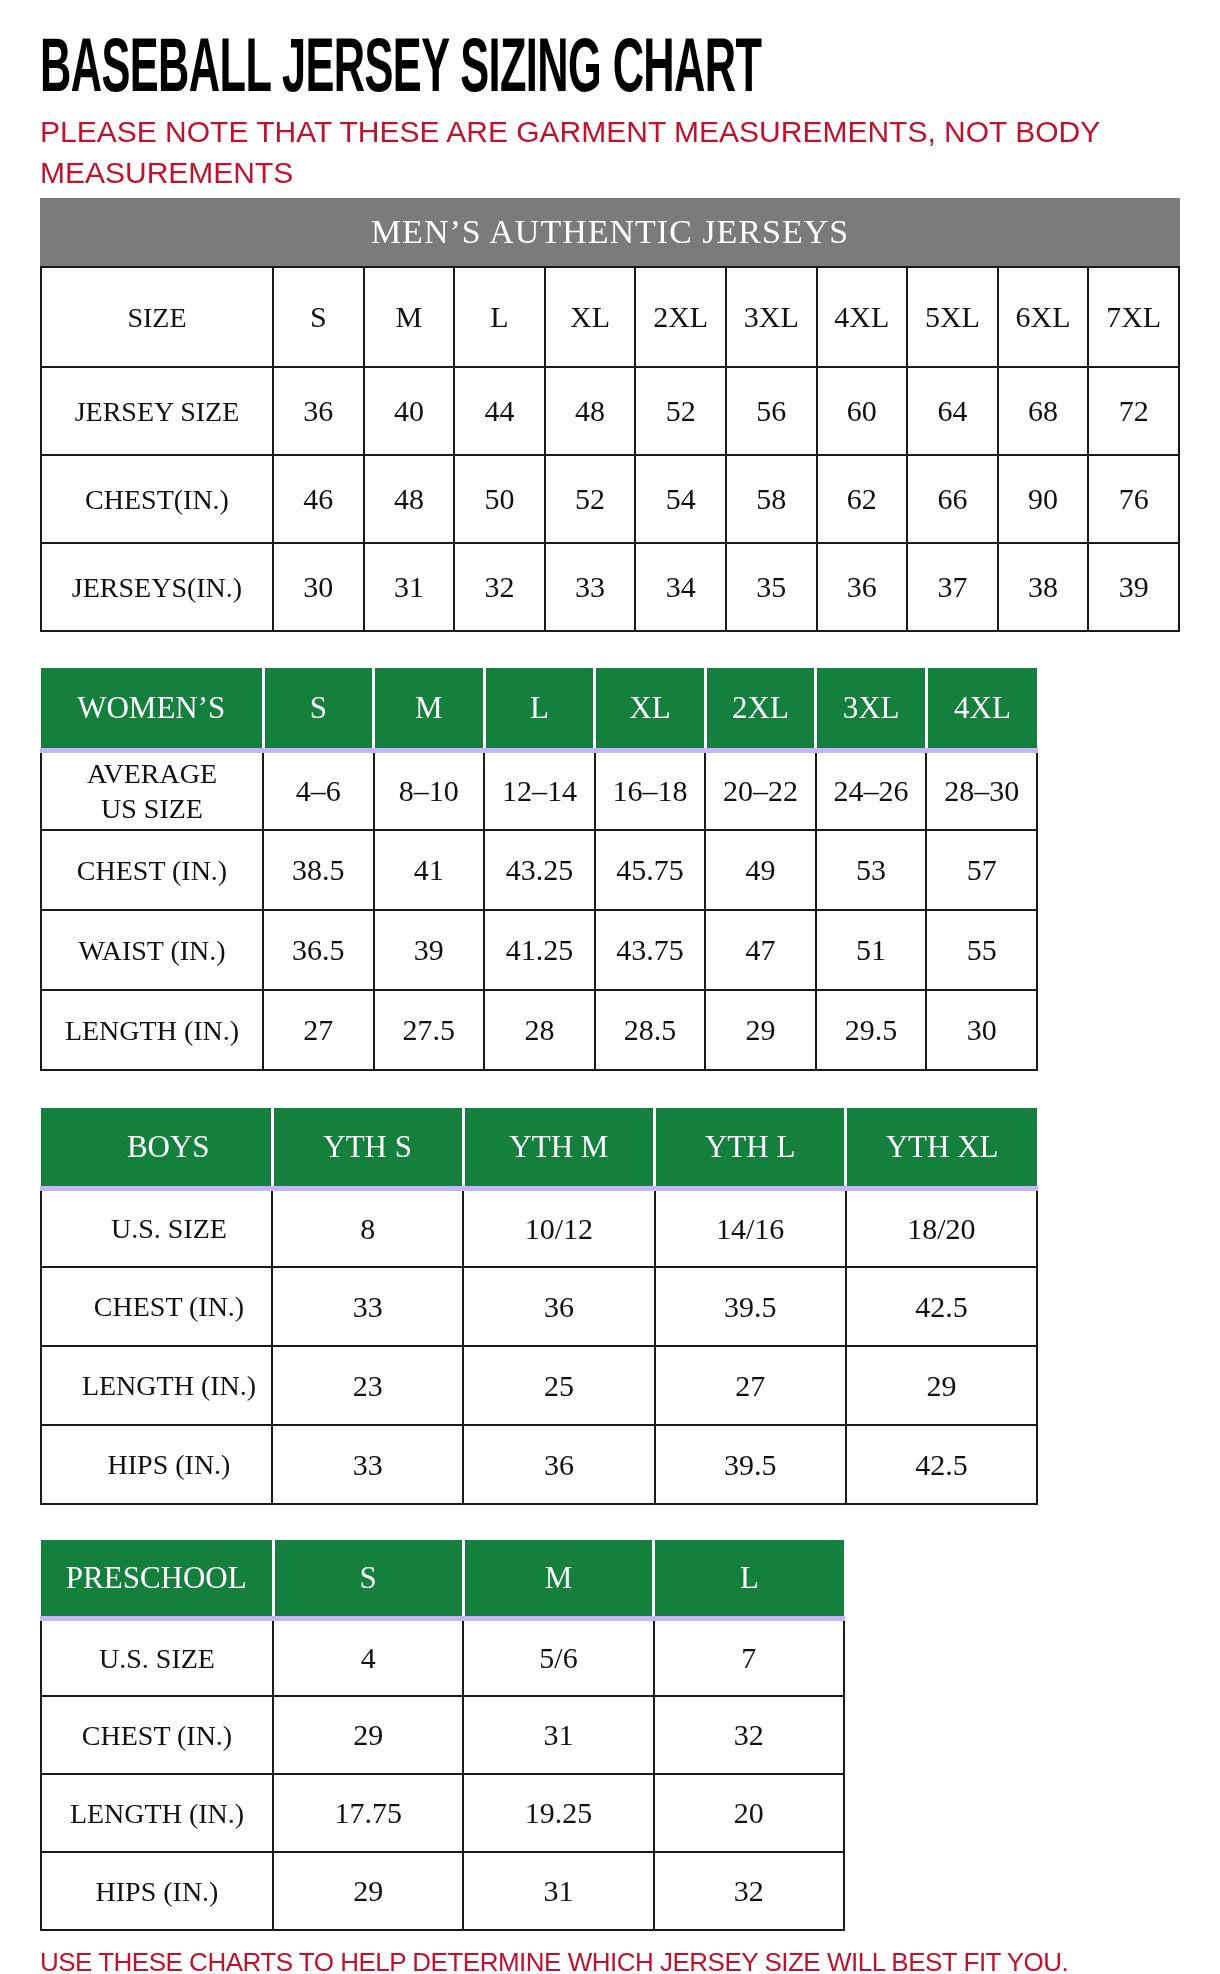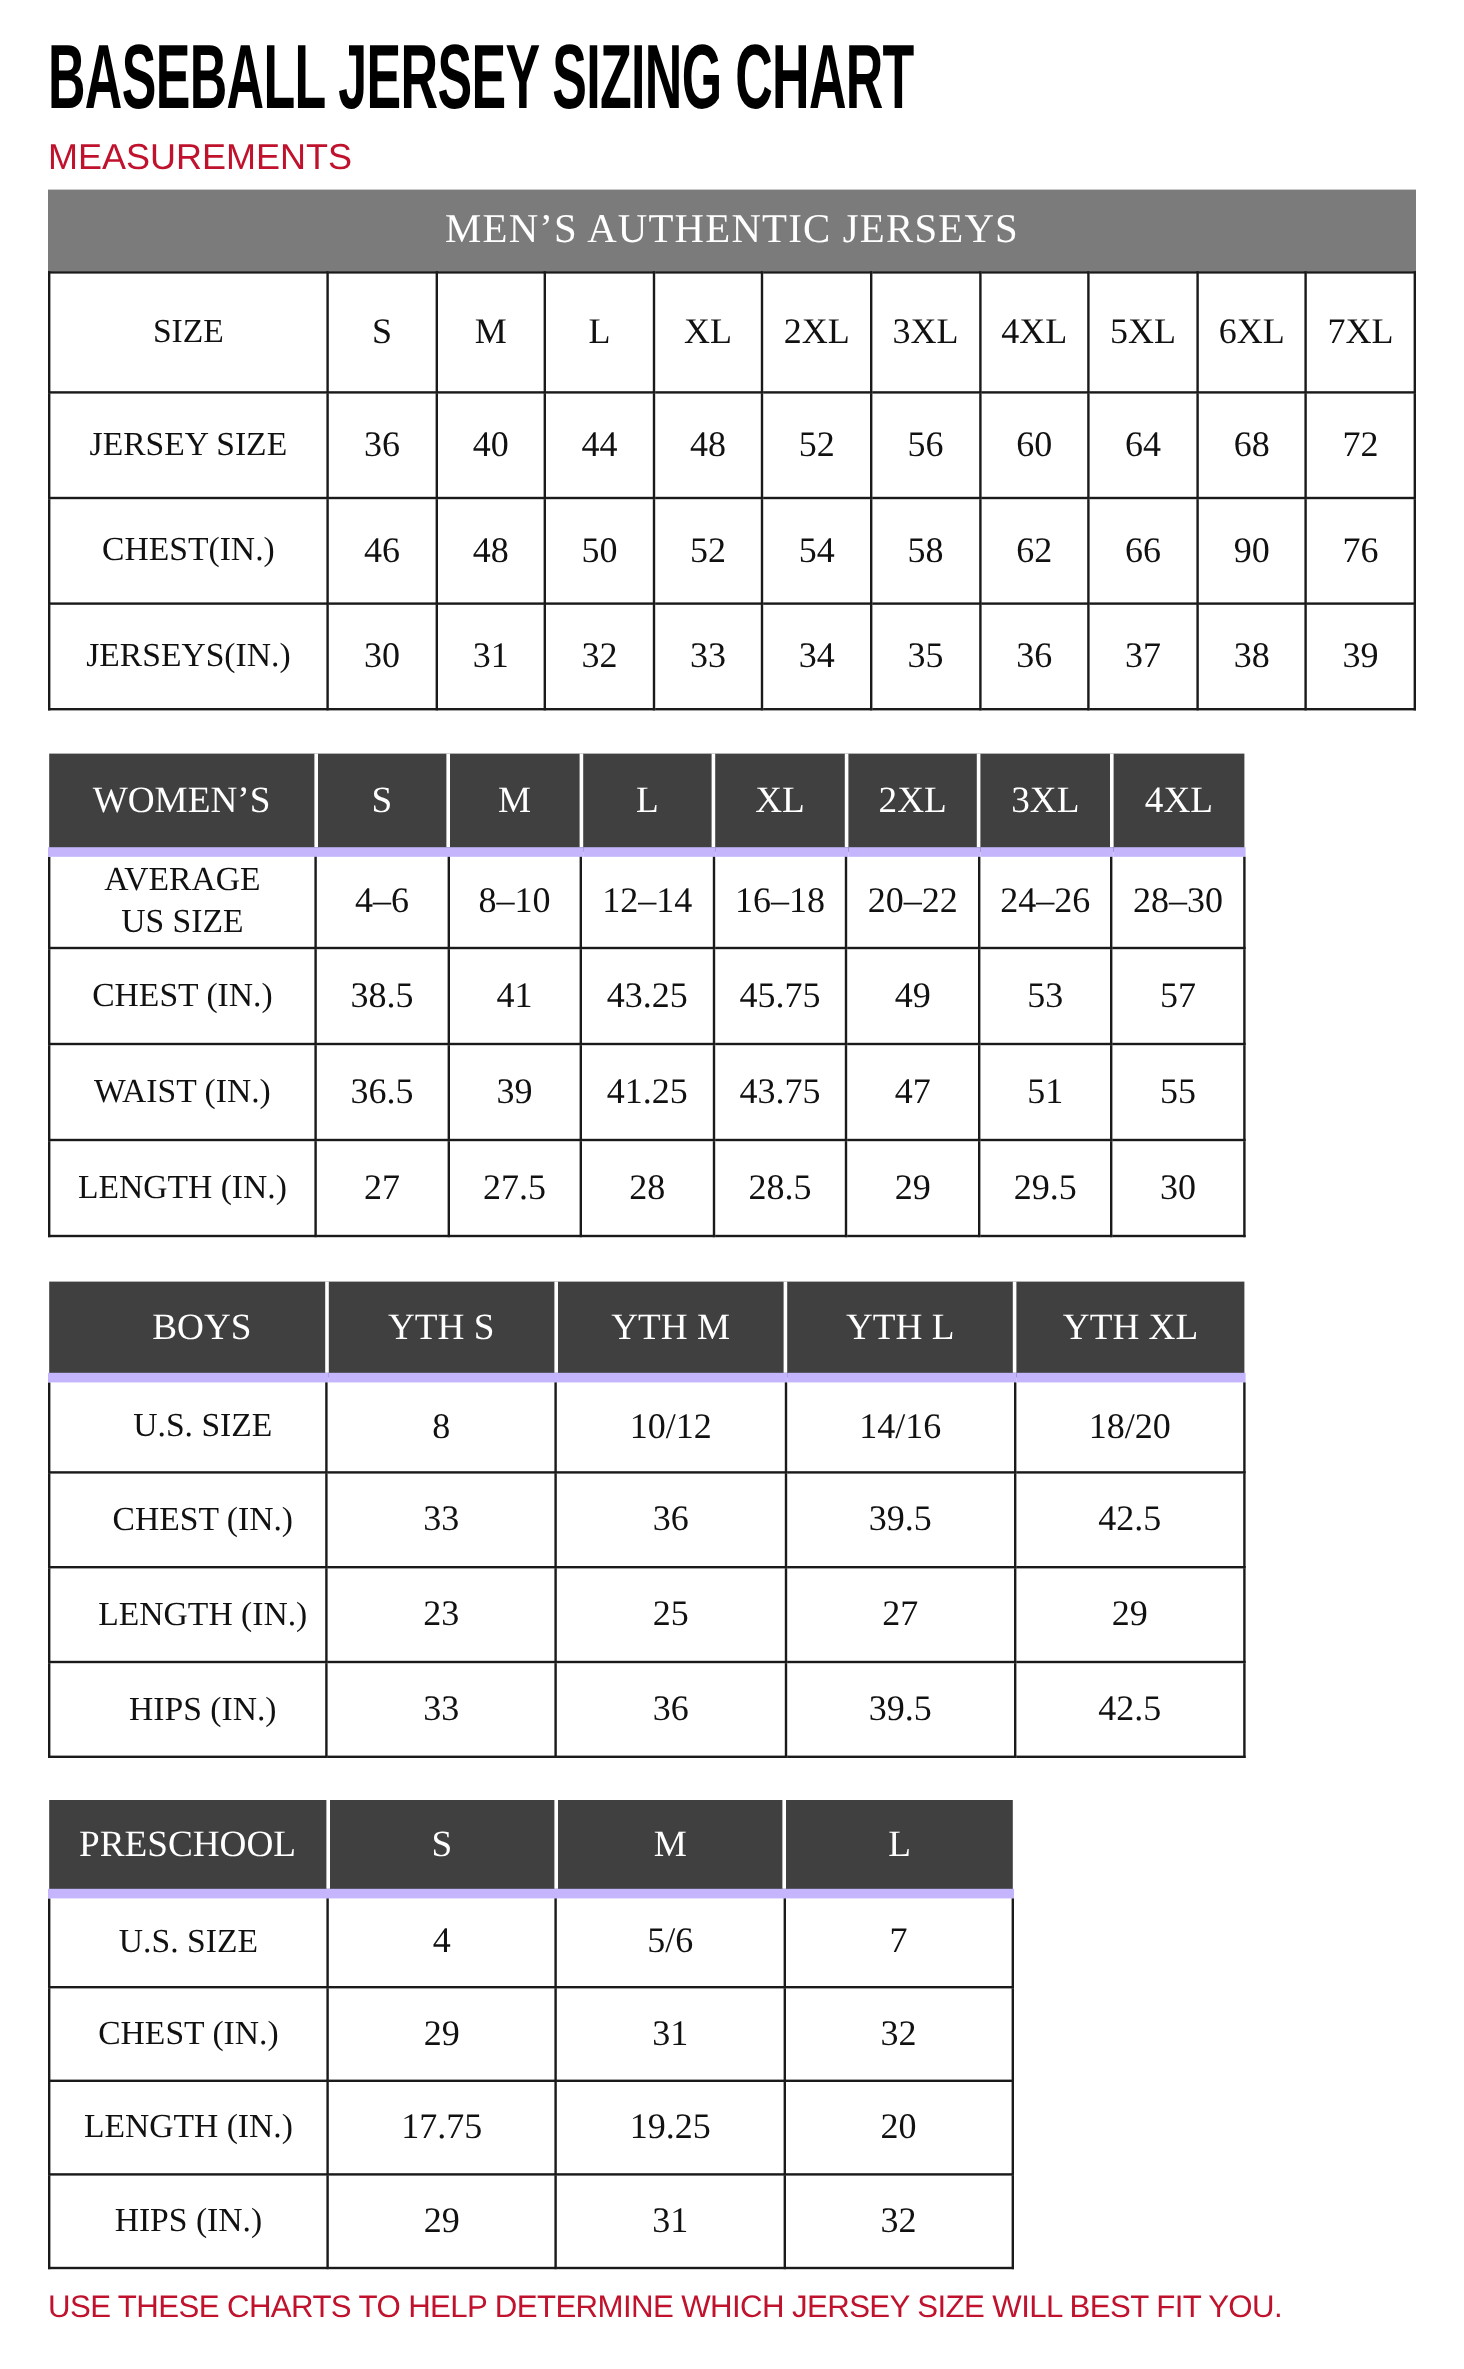--- a/index.html
+++ b/index.html
@@ -51,23 +51,23 @@
   table { border-collapse: collapse; table-layout: fixed; width: 100%; }
   td {
     border: 2px solid #1a1a1a;
     text-align: center; vertical-align: middle;
     font-size: 30px; color: #111;
     padding: 0 4px;
   }
   td.lbl { font-size: 28px; white-space: pre-line; line-height: 1.25; }
 
   tr.hdr td {
-    background: #404040; color: #ffffff;
+    background: #15803d; color: #ffffff;
     border: none; border-right: 3px solid #ffffff;
-    border-bottom: 8px solid #c4b5fd;
+    border-bottom: 5px solid #c4b5fd;
     font-size: 31px;
   }
   tr.hdr td:last-child { border-right: none; }
 
   .mens td:first-child { width: 232px; border-radius: 11px; }
   .womens td:first-child { width: 222px; }
   .boys td:first-child { width: 231px; padding-left: 29px; }
   .preschool td:first-child { width: 232px; }
 
   .mens tr { height: 88px; }
@@ -79,20 +79,21 @@
   .preschool tr { height: 78px; }
 </style>
 </head>
 <body>
 
 <div class="page">
 
   <h1 class="title">BASEBALL JERSEY SIZING CHART</h1>
 
   <div class="note">
+    <div>PLEASE NOTE THAT THESE ARE GARMENT MEASUREMENTS, NOT BODY</div>
     <div>MEASUREMENTS</div>
   </div>
 
   <section class="size-table mens">
     <div class="banner">MEN’S AUTHENTIC JERSEYS</div>
     <table>
         <tbody>
           <tr>
             <td class="lbl">SIZE</td>
             <td>S</td>

